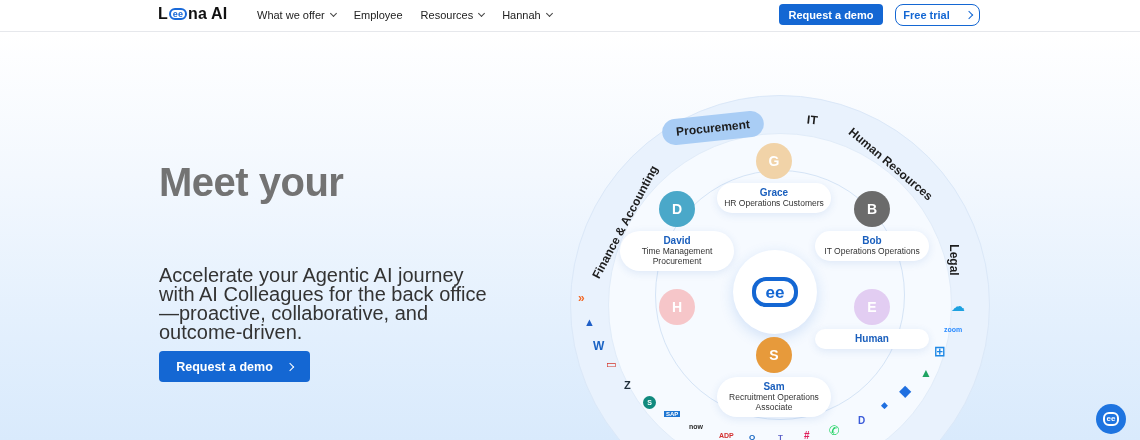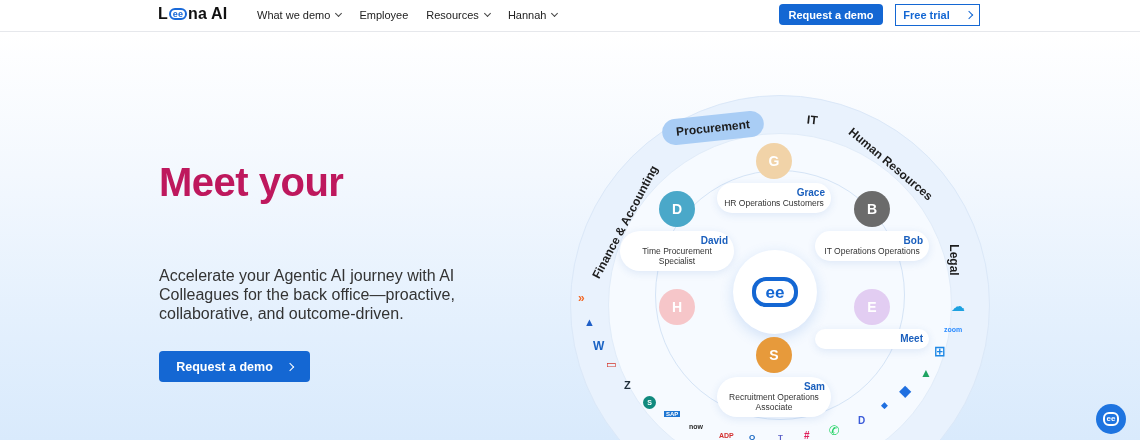--- a/index.html
+++ b/index.html
@@ -6,61 +6,61 @@
   html, body { width: 1140px; height: 440px; overflow: hidden; }
   body { font-family: "Liberation Sans", "DejaVu Sans", sans-serif; background: #ffffff; position: relative; color: #1a1a1a; }
 
   .nav { position: absolute; top: 0; left: 0; width: 1140px; height: 32px; background: #fff; border-bottom: 1px solid #e6e8ec; }
   .logo { position: absolute; left: 158px; top: 5px; font-size: 16px; font-weight: 600; letter-spacing: 0.2px; color: #111; display: flex; align-items: center; }
   .logo .ee { display: inline-flex; align-items: center; justify-content: center; width: 18px; height: 12px; border: 2px solid #1a6ad9; border-radius: 7px; color: #1a6ad9; font-size: 9px; font-weight: 700; margin: 0 1px; line-height: 1; }
   .nav-menu { position: absolute; left: 257px; top: 9px; display: flex; gap: 18px; font-size: 11px; color: #222; }
   .nav-item { display: flex; align-items: center; gap: 4px; cursor: pointer; }
   .chev { width: 5px; height: 5px; border-right: 1px solid #444; border-bottom: 1px solid #444; transform: rotate(45deg); margin-top: -3px; margin-left: 2px; }
   .btn-demo-top { position: absolute; left: 779px; top: 4px; width: 104px; height: 21px; background: #1467d3; color: #fff; border-radius: 4px; font-size: 11px; font-weight: 600; display: flex; align-items: center; justify-content: center; cursor: pointer; }
-  .btn-trial { position: absolute; left: 895px; top: 4px; width: 85px; height: 22px; border: 1px solid #1467d3; color: #1467d3; border-radius: 0; font-size: 11px; font-weight: 600; display: flex; align-items: center; justify-content: center; gap: 16px; cursor: pointer; background: #fff; }
+  .btn-trial { position: absolute; left: 895px; top: 4px; width: 85px; height: 22px; border: 1px solid #1467d3; color: #1467d3; border-radius: 8px; font-size: 11px; font-weight: 600; display: flex; align-items: center; justify-content: center; gap: 16px; cursor: pointer; background: #fff; }
   .arrow-r { width: 6px; height: 6px; border-right: 1.5px solid currentColor; border-top: 1.5px solid currentColor; transform: rotate(45deg); display: inline-block; }
 
   .hero { position: absolute; top: 33px; left: 0; width: 1140px; height: 407px; background: linear-gradient(180deg, #ffffff 0%, #f3f8fe 35%, #e2effd 75%, #d9eafc 100%); }
-  .headline { position: absolute; left: 159px; top: 160px; font-size: 40px; font-weight: 700; line-height: 44px; color: #be185d; letter-spacing: -0.5px; }
-  .subtext { position: absolute; left: 159px; top: 266px; width: 330px; font-size: 16px; line-height: 19px; color: #333; }
+  .headline { position: absolute; left: 159px; top: 160px; font-size: 40px; font-weight: 700; line-height: 44px; color: #737373; letter-spacing: -0.5px; }
+  .subtext { position: absolute; left: 159px; top: 266px; width: 330px; font-size: 20px; line-height: 19px; color: #333; }
   .btn-demo-hero { position: absolute; left: 159px; top: 351px; width: 151px; height: 31px; background: #1467d3; color: #fff; border-radius: 4px; font-size: 12.5px; font-weight: 600; display: flex; align-items: center; justify-content: center; gap: 14px; cursor: pointer; }
 
   .diagram { position: absolute; left: 570px; top: 95px; width: 420px; height: 345px; }
   .ring-outer { position: absolute; left: 0; top: 0; width: 420px; height: 420px; border-radius: 50%; background: #e9f2fd; border: 1px solid #dbe8f8; }
   .ring-inner { position: absolute; left: 38px; top: 38px; width: 344px; height: 344px; border-radius: 50%; background: #f6faff; border: 1px solid #e1ecf9; }
   .ring-mid { position: absolute; left: 85px; top: 75px; width: 250px; height: 250px; border-radius: 50%; border: 1px solid #d5e4f6; }
   .cat { position: absolute; font-size: 12px; font-weight: 600; color: #1d1d1d; white-space: nowrap; cursor: pointer; }
   .cat.active { background: #a9cdf5; border-radius: 16px; padding: 6px 14px; }
 
   .hub { position: absolute; left: 163px; top: 155px; width: 84px; height: 84px; border-radius: 50%; background: #fff; box-shadow: 0 4px 14px rgba(40,110,210,0.18); display: flex; align-items: center; justify-content: center; }
   .hub-icon { width: 46px; height: 30px; border: 4px solid #1467d3; border-radius: 14px; color: #1467d3; font-weight: 700; font-size: 17px; display: flex; align-items: center; justify-content: center; line-height: 1; }
 
   .agent { position: absolute; width: 114px; text-align: center; }
   .avatar { width: 36px; height: 36px; border-radius: 50%; margin: 0 auto 4px; display: flex; align-items: center; justify-content: center; font-size: 14px; font-weight: 700; color: #fff; }
   .card { background: #fff; border-radius: 20px; padding: 4px 6px 5px; box-shadow: 0 2px 8px rgba(40,100,190,0.12); }
-  .agent-name { font-size: 10px; font-weight: 700; color: #1a5fbd; text-align: right; }
+  .agent-name { font-size: 10px; font-weight: 700; color: #1a5fbd; }
   .agent-role { font-size: 8.5px; color: #333; line-height: 10px; }
 
   .logo-badge { position: absolute; font-size: 7px; font-weight: 700; display: flex; align-items: center; justify-content: center; }
 
   .chat-bubble { position: absolute; left: 1096px; top: 404px; width: 30px; height: 30px; border-radius: 50%; background: #1e74e0; display: flex; align-items: center; justify-content: center; cursor: pointer; }
   .chat-bubble span { border: 2px solid #fff; border-radius: 6px; color: #fff; font-size: 8px; font-weight: 700; padding: 0 2px; line-height: 10px; }
 </style>
 </head>
 <body>
 
 <div class="nav">
   <div class="logo">
     <span>L</span>
     <span class="ee">ee</span>
     <span>na AI</span>
   </div>
   <div class="nav-menu">
     <div class="nav-item">
-      <span>What we demo</span>
+      <span>What we offer</span>
         <span class="chev"></span>
     </div>
     <div class="nav-item">
       <span>Employee</span>
     </div>
     <div class="nav-item">
       <span>Resources</span>
         <span class="chev"></span>
     </div>
     <div class="nav-item">
@@ -105,37 +105,37 @@
     <div class="avatar" style="background:#f1d3a8;">G</div>
     <div class="card">
       <div class="agent-name">Grace</div>
       <div class="agent-role">HR Operations Customers</div>
     </div>
   </div>
   <div class="agent" style="left:50px; top:96px;">
     <div class="avatar" style="background:#4aa8c9;">D</div>
     <div class="card">
       <div class="agent-name">David</div>
-      <div class="agent-role">Time Procurement Specialist</div>
+      <div class="agent-role">Time Management Procurement</div>
     </div>
   </div>
   <div class="agent" style="left:245px; top:96px;">
     <div class="avatar" style="background:#6b6b6b;">B</div>
     <div class="card">
       <div class="agent-name">Bob</div>
       <div class="agent-role">IT Operations Operations</div>
     </div>
   </div>
   <div class="agent" style="left:50px; top:194px;">
     <div class="avatar" style="background:#f6c6c9;">H</div>
   </div>
   <div class="agent" style="left:245px; top:194px;">
     <div class="avatar" style="background:#e2cdf2;">E</div>
     <div class="card">
-      <div class="agent-name">Meet</div>
+      <div class="agent-name">Human</div>
     </div>
   </div>
   <div class="agent" style="left:147px; top:242px;">
     <div class="avatar" style="background:#e79a3b;">S</div>
     <div class="card">
       <div class="agent-name">Sam</div>
       <div class="agent-role">Recruitment Operations Associate</div>
     </div>
   </div>
 </div>

